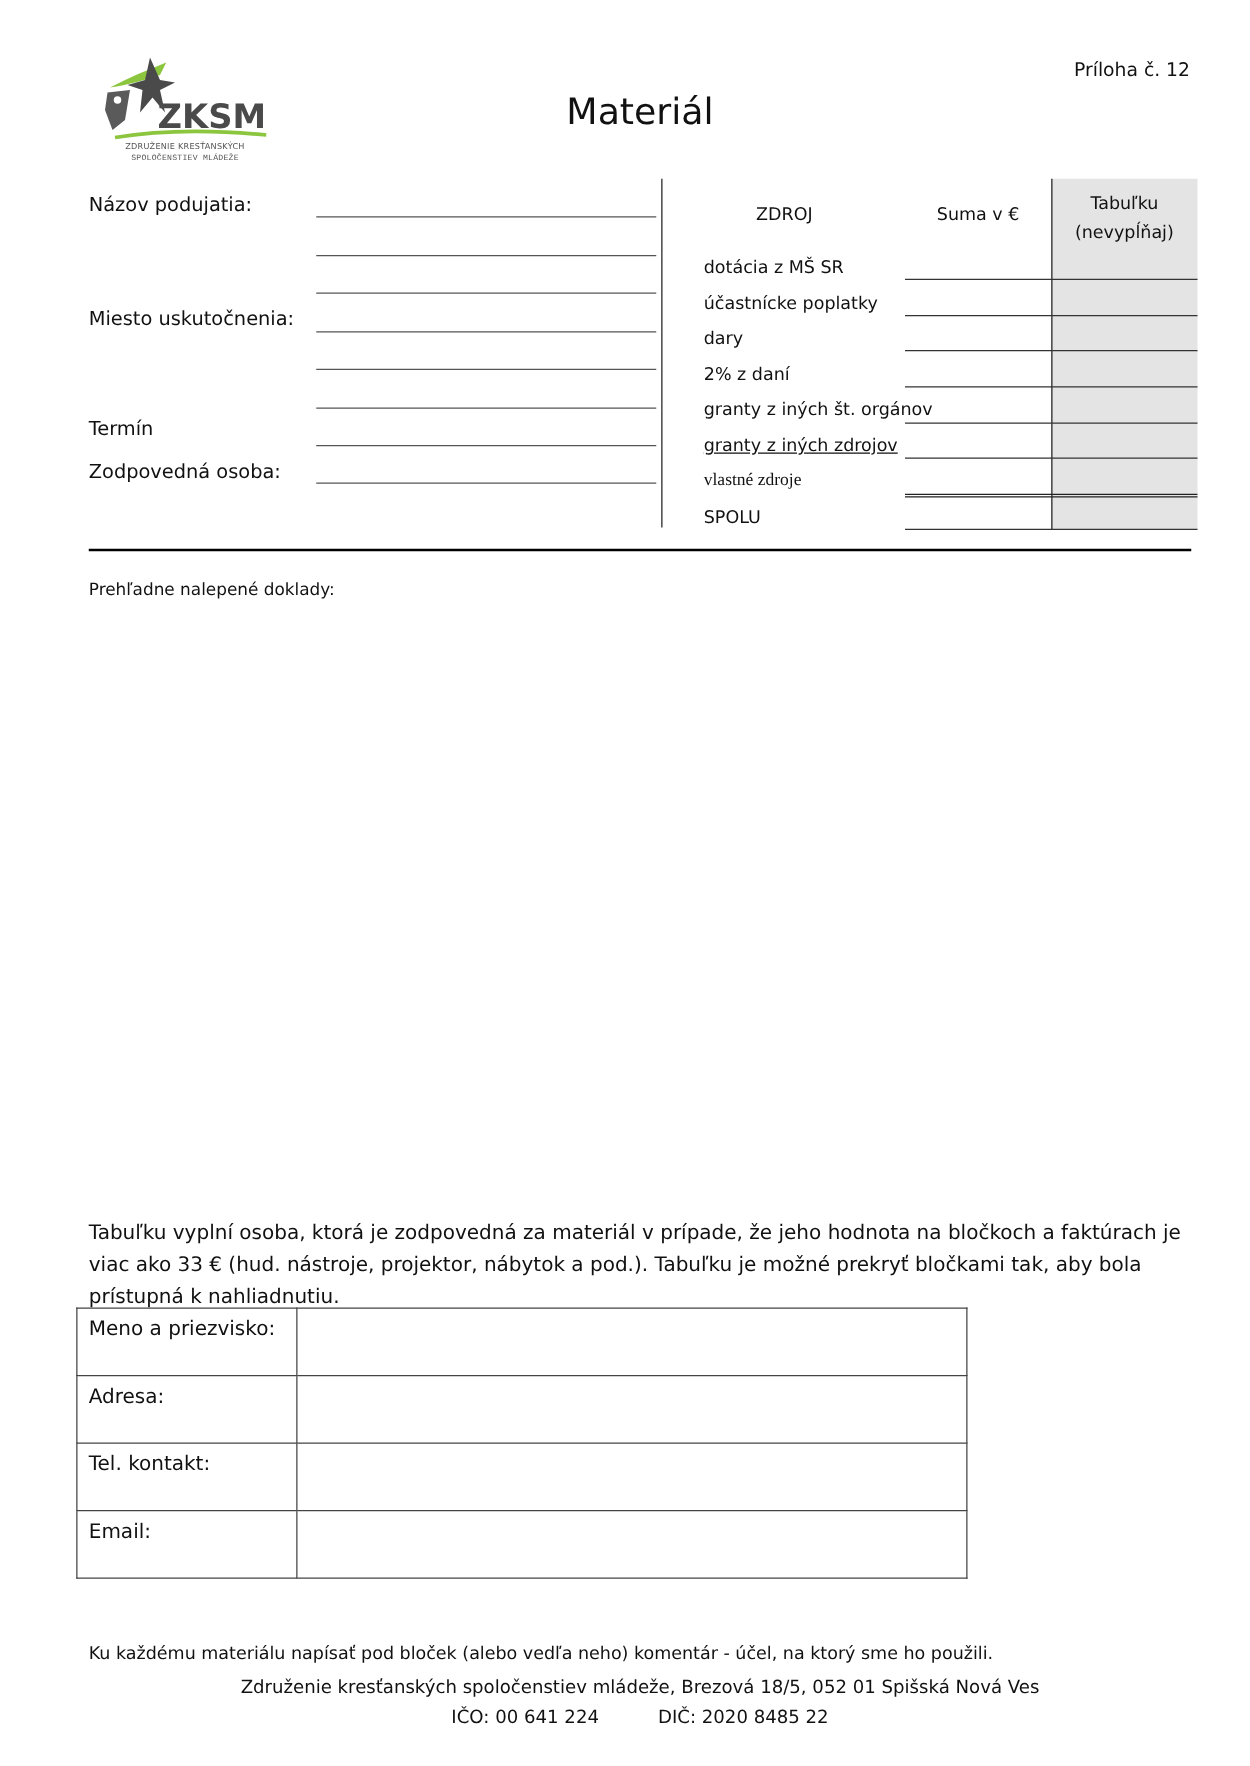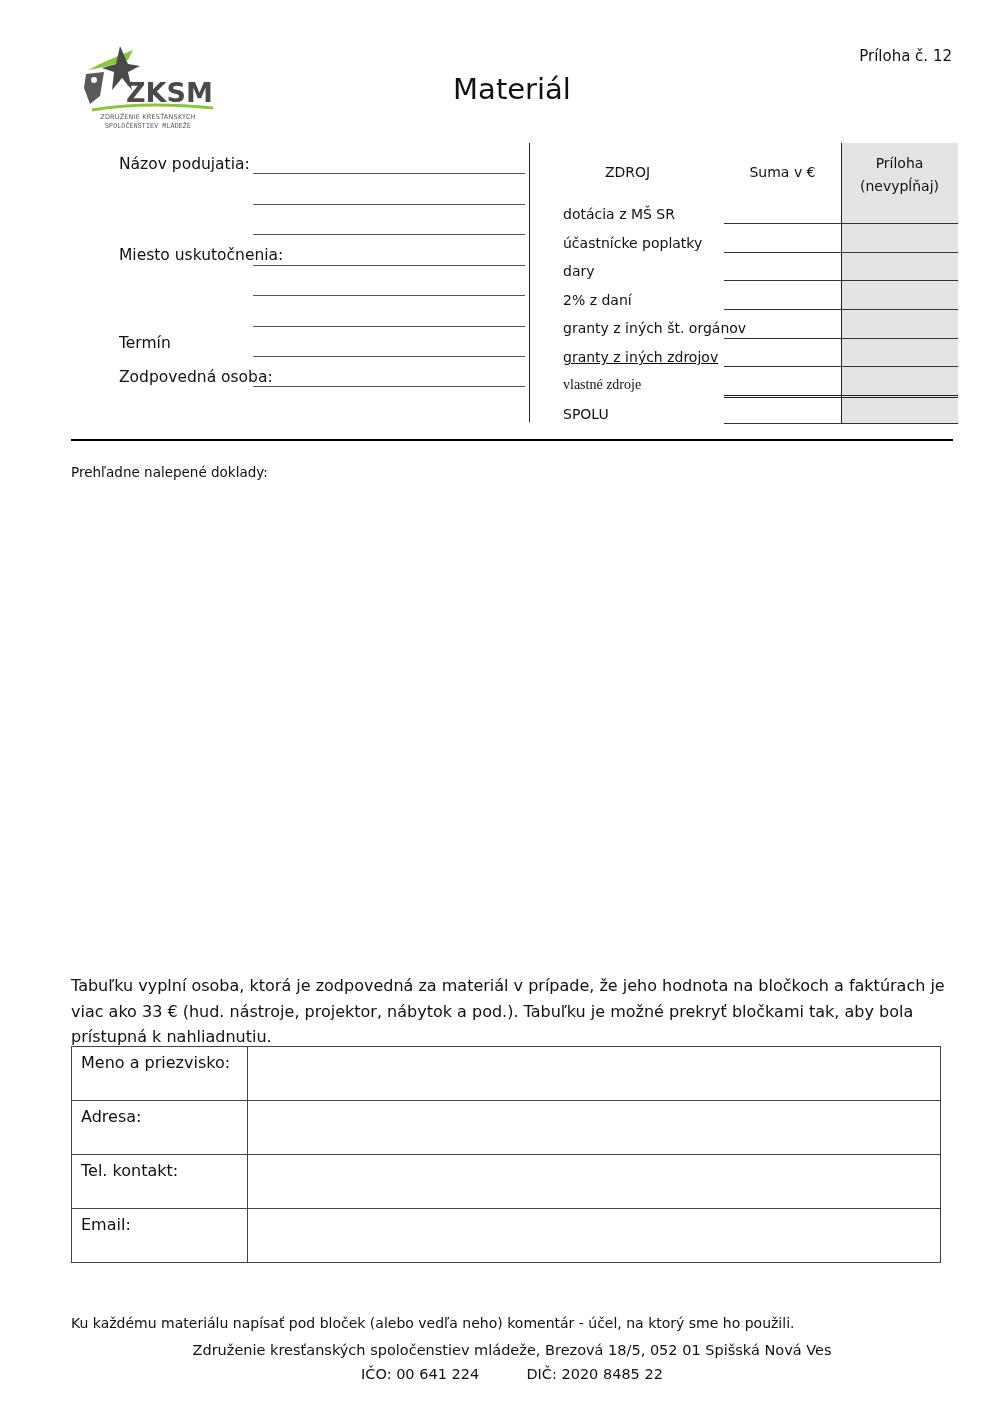--- a/index.html
+++ b/index.html
@@ -2,32 +2,32 @@
 <html><head>
 <meta charset="utf-8">
 <style>
   html, body { margin: 0; padding: 0; background: #ffffff; }
   body { width: 1000px; height: 1413px; position: relative; font-family: "DejaVu Sans", sans-serif; color: #111; overflow: hidden; }
   .abs { position: absolute; }
   .logo { left: 78px; top: 44px; width: 140px; height: 88px; }
   .logo-sub { position: absolute; left: 0; width: 140px; text-align: center; font-size: 6.5px; color: #555; letter-spacing: 0.2px; line-height: 9px; }
   .title { left: 0; width: 1024px; top: 72px; text-align: center; font-size: 29px; font-weight: normal; }
   .annex { right: 48px; top: 47px; font-size: 15px; }
-  .lbl { font-size: 15.5px; margin-left: 48px; }
+  .lbl { font-size: 15.5px; }
   .fill-line { position: absolute; left: 253px; width: 272px; border-top: 1px solid #555; }
   .vline-src { left: 529px; top: 143px; height: 279px; border-left: 1px solid #222; }
   .gray { left: 841px; top: 143px; width: 117px; height: 281px; background: #e4e4e4; }
   .gray-div { left: 841px; top: 143px; height: 281px; border-left: 1px solid #222; }
   .hdr { font-size: 14px; text-align: center; }
   .src { left: 536px; font-size: 14px; margin-left: 27px; }
   .sum-line { position: absolute; left: 724px; width: 234px; border-top: 1px solid #333; }
   .divider { left: 71px; top: 439px; width: 882px; border-top: 2px solid #000; }
   .small { font-size: 13.5px; }
   .para { left: 71px; top: 973px; width: 890px; font-size: 16px; line-height: 25.5px; }
-  table.person { position: absolute; left: 71px; top: 1046px; width: 870px; border-collapse: collapse; }
+  table.person { position: absolute; left: 61px; top: 1046px; width: 713px; border-collapse: collapse; }
   table.person td { border: 1px solid #444; height: 47px; vertical-align: top; padding: 6px 9px 0 9px; font-size: 16px; }
   table.person td.k { width: 157px; }
   .note { left: 71px; top: 1315px; font-size: 14px; }
   .foot { left: 0; width: 1024px; text-align: center; font-size: 14.5px; }
 </style>
 </head>
 <body>
 
 <div class="abs logo">
   <svg width="140" height="70" viewBox="0 0 140 70">
@@ -61,21 +61,21 @@
 <div class="fill-line" style="top:356px;"></div>
 <div class="fill-line" style="top:386px;"></div>
 
 <div class="abs gray"></div>
 <div class="abs vline-src"></div>
 <div class="abs gray-div"></div>
 
 <div class="abs hdr" style="left:560px; width:135px; top:164px;">ZDROJ</div>
 <div class="abs hdr" style="left:730px; width:105px; top:164px;">Suma v €</div>
 <div class="abs hdr" style="left:841px; width:117px; top:152px; line-height:23px;">
-  <div>Príloha</div>
+  <div>Tabuľku</div>
   <div>(nevypĺňaj)</div>
 </div>
 
 <div class="abs src" style="top:206px;">dotácia z MŠ SR</div>
 <div class="abs src" style="top:235px;">účastnícke poplatky</div>
 <div class="abs src" style="top:263px;">dary</div>
 <div class="abs src" style="top:292px;">2% z daní</div>
 <div class="abs src" style="top:320px;">granty z iných št. orgánov</div>
 <div class="abs src" style="top:349px;text-decoration:underline;">granty z iných zdrojov</div>
 <div class="abs src" style="top:377px;font-family:Liberation Serif, serif;">vlastné zdroje</div>

